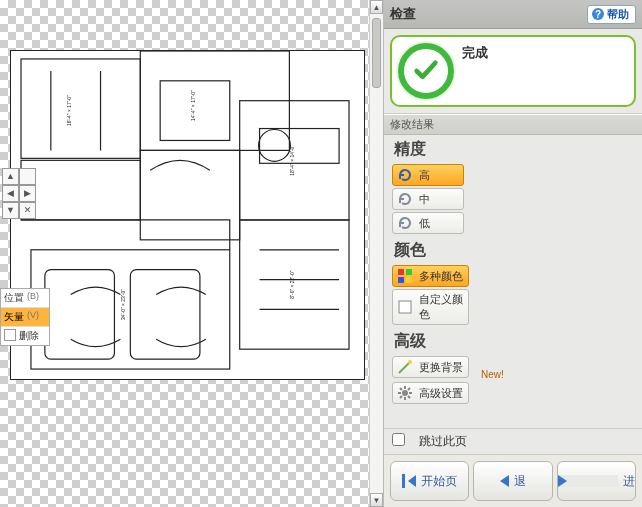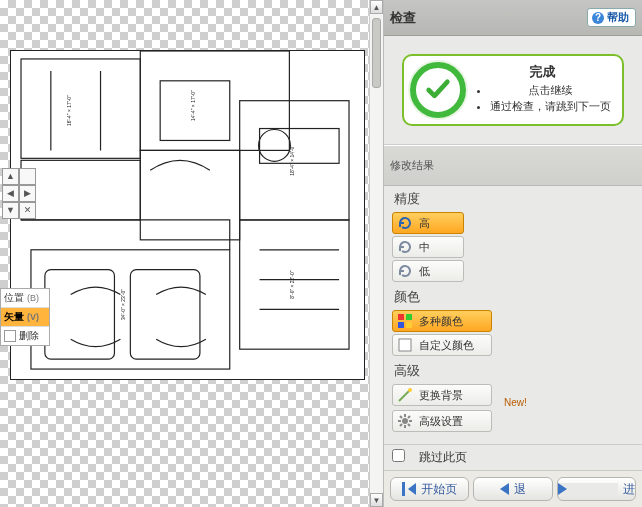--- a/index.html
+++ b/index.html
@@ -59,42 +59,42 @@
   
   .palette {
     position:absolute;
     left:0; top:288px;
     width:50px;
     font-size:10px;
     border:1px solid #aaa;
     background:#fff;
   }
   .pal-row {
-    display:flex; align-items:center;
+    display:flex; align-items:flex-start;
     padding:2px 3px; gap:3px;
     border-bottom:1px solid #ddd;
     cursor:pointer;
   }
   .pal-row:last-child{border-bottom:none;}
   .pal-key {
     font-size:9px; color:#777;
   }
-  .pal-row.active { background:#ffb43d; color:#000; font-weight:bold; }
+  .pal-row.active { background:#ffb43d; color:#000; font-weight:normal; }
   .swatch { width:12px; height:12px; border:1px solid #999; background:#fff; flex-shrink:0; }
 
   
   .right {
     flex:1;
     display:flex; flex-direction:column;
     background:#e9e9e7;
   }
   .hdr {
     background: linear-gradient(#c5c5c3,#b7b7b4);
     border-bottom:1px solid #9c9c99;
-    height:36px;
+    height:29px;
     display:flex; align-items:center;
     padding:0 6px;
     font-size:13px; font-weight:bold; color:#333;justify-content:flex-end;
   }
   .hdr .spacer { flex:1; }
   .help-btn {
     background:#fff;
     border:1px solid #8aa;
     color:#1a5aaa;
     font-size:11px;
@@ -105,26 +105,26 @@
   }
   .q-icon{
     width:12px;height:12px;border-radius:50%;
     background:#3b86d8;color:#fff;font-size:10px;
     display:flex;align-items:center;justify-content:center;
     font-weight:bold;
   }
 
   
   .status-card{
-    margin:18px;
+    margin:6px;
     border:2px solid #7bbf2a;
     border-radius:10px;
     background:#fff;
     padding:6px;
-    display:flex; gap:8px;text-align:center;
+    display:flex; gap:8px;
   }
   .badge{
     width:56px;height:56px;border-radius:50%;
     border:6px solid #40b93c;
     display:flex;align-items:center;justify-content:center;
     box-shadow:inset 0 0 0 3px #fff, 0 0 0 2px #e8f5e2;
     flex-shrink:0;
   }
   .badge svg{width:28px;height:28px;}
   .status-text{font-size:11px;line-height:1.5;}
@@ -135,40 +135,40 @@
   .body-scroll{
     flex:1;
     border-top:1px solid #ccc;
     overflow:auto;
     background:#e9e9e7;
   }
   .group-hdr{
     background:linear-gradient(#d9d9d6,#cfcfcc);
     border-top:1px solid #fff;
     border-bottom:1px solid #b8b8b5;
-    padding:12px 6px;
+    padding:2px 6px;
     font-size:11px; color:#555;
   }
   .section-label{
-    font-size:13px; color:#444; font-weight:normal;
+    font-size:16px; color:#444; font-weight:bold;
     padding:4px 20px 2px 10px;
   }
 
   .opt-btn{
     display:flex; align-items:center; gap:6px;
     margin:2px 8px;
     padding:2px 4px;
     border:1px solid #bcbcb8;
     border-radius:3px;
     background:linear-gradient(#fcfcfb,#ecece8);
     cursor:pointer;
     font-size:11px;
     width:72px;
   }
-  .opt-btn.wide{width:100px;}
+  .opt-btn.wide{width:77px;}
   .opt-btn.sel{
     background:linear-gradient(#ffcf5e,#ffa722);
     border-color:#cc8400;
   }
   .opt-btn .ico{width:16px;height:16px;flex-shrink:0;display:flex;align-items:center;justify-content:center;}
   .new-tag{color:#b85c00;font-size:10px;margin-left:4px;}
 
   
   .foot-row{
     border-top:1px solid #ccc;
@@ -179,21 +179,21 @@
 
   
   .nav-row{
     display:flex; gap:4px;
     padding:6px;
     background:#eceae5;
     border-top:1px solid #c8c8c4;
   }
   .nav-bigbtn{
     flex:1;
-    height:24px;
+    height:40px;
     border:1px solid #b5b5b1;
     border-radius:6px;
     background:linear-gradient(#ffffff,#e4e4e0);
     display:flex; align-items:center; justify-content:center; gap:5px;
     cursor:pointer;
     font-size:12px; color:#355a9e;
   }
   .nav-bigbtn .tri{width:0;height:0;}
   .tri.first-l{border-top:6px solid transparent;border-bottom:6px solid transparent;border-right:8px solid #3b74c4;}
   .tri.first-bar{width:3px;height:14px;background:#3b74c4;margin-right:-2px;}
@@ -290,24 +290,20 @@
   </div>
 
   <div class="status-card">
     <div class="badge">
       <svg viewBox="0 0 24 24">
           <path d="M4 12 l5 5 l11 -12" stroke="#3cae36" stroke-width="4" fill="none" stroke-linecap="round" stroke-linejoin="round"></path>
         </svg>
     </div>
     <div class="status-text">
       <div class="title">完成</div>
-      <ul>
-        <li>点击继续</li>
-        <li>通过检查，请跳到下一页</li>
-      </ul>
     </div>
   </div>
 
   <div class="body-scroll">
 
     <div class="group-hdr">修改结果</div>
 
     <div class="section-label">精度</div>
     <div class="opt-btn sel">
       <span class="ico">

